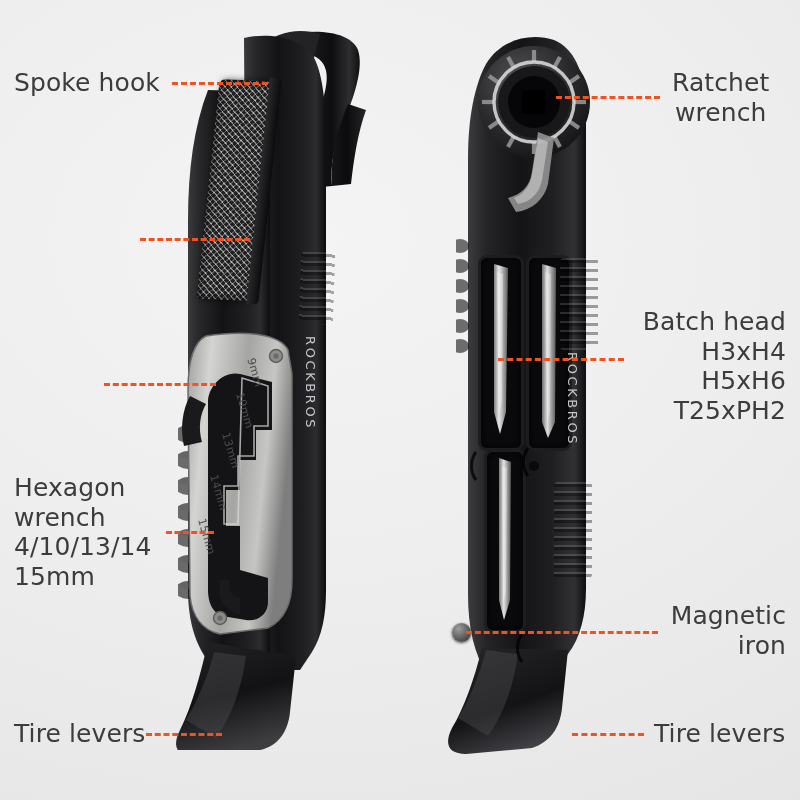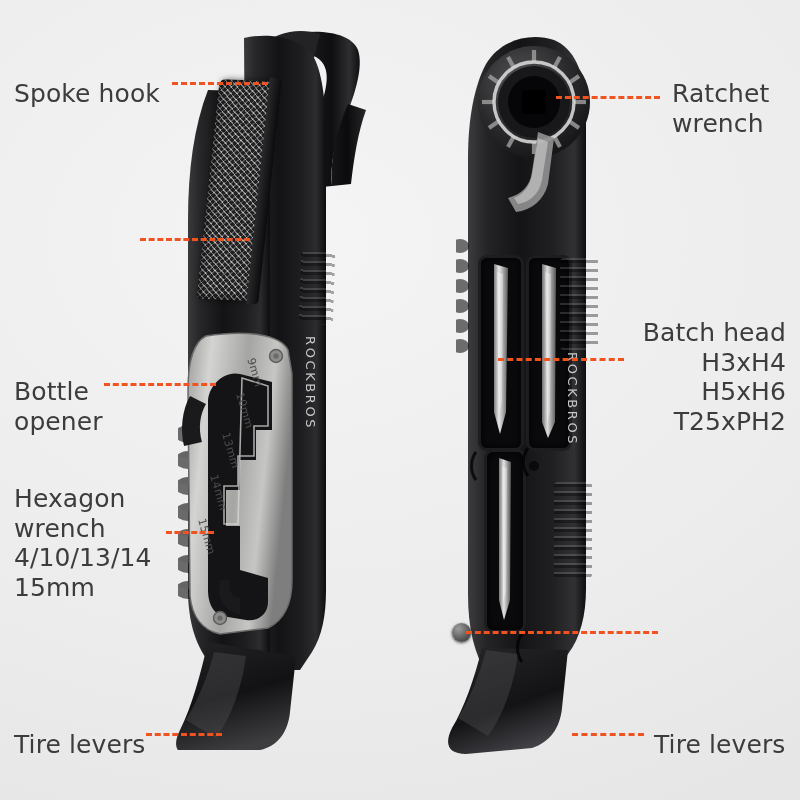--- a/index.html
+++ b/index.html
@@ -10,21 +10,21 @@
   }
   #stage{
     position:relative;width:800px;height:800px;
     background:
       radial-gradient(ellipse 120% 90% at 38% 30%, #f4f4f4 0%, #eeeeee 45%, #e8e8e8 80%, #e4e4e4 100%);
     overflow:hidden;
   }
   
   .lbl{
     position:absolute;color:#3c3c3c;font-size:25px;line-height:1.18;
-    letter-spacing:.1px;white-space:pre-line;margin-top:11px;
+    letter-spacing:.1px;white-space:pre-line;
   }
   .lbl.r{text-align:right;}
   .lbl.l{text-align:left;}
   
   .dash{
     position:absolute;height:0;border-top:3px dashed #f0531f;
   }
   
   .tool{position:absolute;}
   
@@ -338,29 +338,29 @@
   <div class="dash" style="left:104px;top:383px;width:112px;"></div>
   <div class="dash" style="left:166px;top:531px;width:48px;"></div>
   <div class="dash" style="left:146px;top:733px;width:76px;"></div>
 
   <div class="dash" style="left:556px;top:96px;width:104px;"></div>
   <div class="dash" style="left:498px;top:358px;width:126px;"></div>
   <div class="dash" style="left:466px;top:631px;width:192px;"></div>
   <div class="dash" style="left:572px;top:733px;width:72px;"></div>
 
   <div class="lbl l" style="left:14px;top:68px;">Spoke hook</div>
-  <div class="lbl l" style="left:14px;top:366px;">Bottle
-opener</div>
   <div class="lbl l" style="left:14px;top:473px;">Hexagon
 wrench
 4/10/13/14
 15mm</div>
   <div class="lbl l" style="left:14px;top:719px;">Tire levers</div>
 
-  <div class="lbl l" style="left:672px;top:68px;">Ratchet
+  <div class="lbl l" style="left:672px;top:68px;text-align:center;">Ratchet
 wrench</div>
   <div class="lbl r" style="left:546px;top:307px;width:240px;">Batch head
 H3xH4
 H5xH6
 T25xPH2</div>
+  <div class="lbl r" style="left:566px;top:601px;width:220px;">Magnetic
+iron</div>
   <div class="lbl l" style="left:654px;top:719px;">Tire levers</div>
 
 </div>
 
 </body></html>

